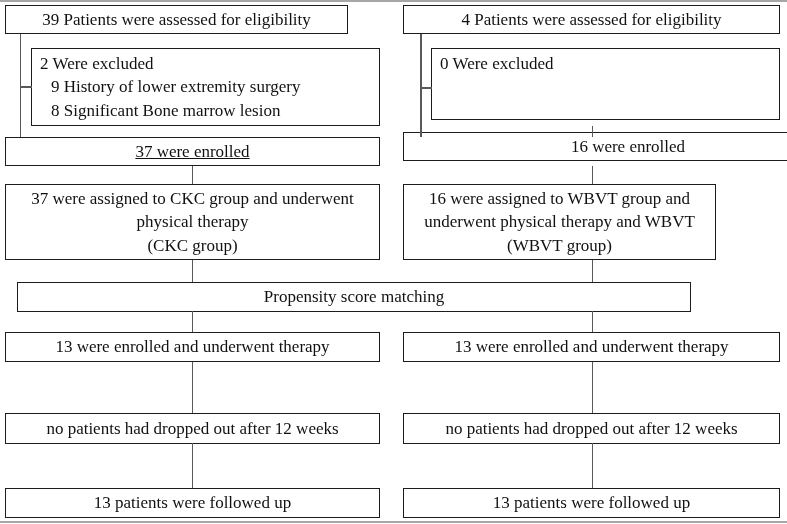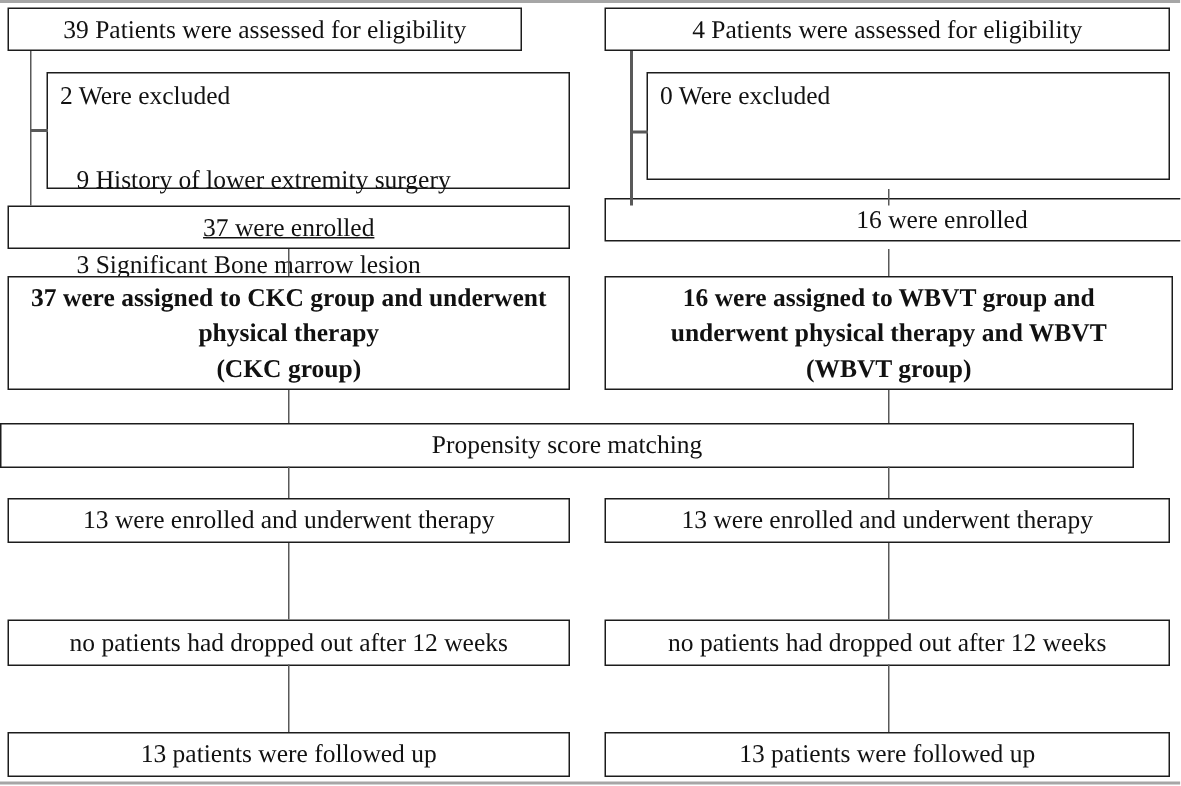--- a/index.html
+++ b/index.html
@@ -17,21 +17,21 @@
     box-sizing: border-box;
     border: 1.5px solid var(--border, #1c1c1c);
     background: var(--background, #fff);
     display: flex;
     align-items: center;
     justify-content: center;
     text-align: center;
     font-size: 17px;
     line-height: 1.38;
   }
-  .box.multiline { white-space: pre-line; font-weight: bold; }
+  .box.multiline { white-space: pre-line; }
   .box.excl {
     flex-direction: column;
     align-items: flex-start;
     justify-content: flex-start;
     text-align: left;
     padding: 3px 8px;
   }
   .excl .reason { padding-left: 11px; }
   .vline { position: absolute; width: 1.5px; background: var(--connector, #595959); }
   .hline { position: absolute; height: 1.5px; background: var(--connector, #595959); }
@@ -40,40 +40,40 @@
 </head>
 <body>
 
 <div class="canvas" style="--border: #1c1c1c; --connector: #595959; --rule: #a6a6a6; --background: #ffffff; --text: #111111;">
 
   <div class="rule" style="top:0;"></div>
 
   <div class="box" style="left:5px; top:5px; width:343px; height:29px;">39 Patients were assessed for eligibility</div>
   <div class="box" style="left:403px; top:5px; width:377px; height:29px;">4 Patients were assessed for eligibility</div>
 
-  <div class="box excl" style="left:31px; top:48px; width:349px; height:78px;gap:33px;">
+  <div class="box excl" style="left:31px; top:48px; width:349px; height:78px;">
     <span>2 Were excluded</span>
     <span class="reason">9 History of lower extremity surgery</span>
-    <span class="reason">3 Significant Bone marrow lesion</span>
+    <span class="reason">8 Significant Bone marrow lesion</span>
   </div>
   <div class="box excl" style="left:431px; top:48px; width:349px; height:72px;">
     <span>0 Were excluded</span>
   </div>
 
   <div class="box" style="left:5px; top:137px; width:375px; height:29px;text-decoration:underline;">37 were enrolled</div>
   <div class="box" style="left:403px; top:132px; width:450px; height:29px;">16 were enrolled</div>
 
   <div class="box multiline" style="left:5px; top:184px; width:375px; height:76px;">37 were assigned to CKC group and underwent
 physical therapy
 (CKC group)</div>
-  <div class="box multiline" style="left:403px; top:184px; width:379px; height:76px;">16 were assigned to WBVT group and
+  <div class="box multiline" style="left:403px; top:184px; width:313px; height:76px;">16 were assigned to WBVT group and
 underwent physical therapy and WBVT
 (WBVT group)</div>
 
-  <div class="box" style="left:0; top:282px; width:756px; height:30px;">Propensity score matching</div>
+  <div class="box" style="left:17px; top:282px; width:674px; height:30px;">Propensity score matching</div>
 
   <div class="box" style="left:5px; top:332px; width:375px; height:30px;">13 were enrolled and underwent therapy</div>
   <div class="box" style="left:403px; top:332px; width:377px; height:30px;">13 were enrolled and underwent therapy</div>
 
   <div class="box" style="left:5px; top:413px; width:375px; height:31px;">no patients had dropped out after 12 weeks</div>
   <div class="box" style="left:403px; top:413px; width:377px; height:31px;">no patients had dropped out after 12 weeks</div>
 
   <div class="box" style="left:5px; top:488px; width:375px; height:30px;">13 patients were followed up</div>
   <div class="box" style="left:403px; top:488px; width:377px; height:30px;">13 patients were followed up</div>
 

